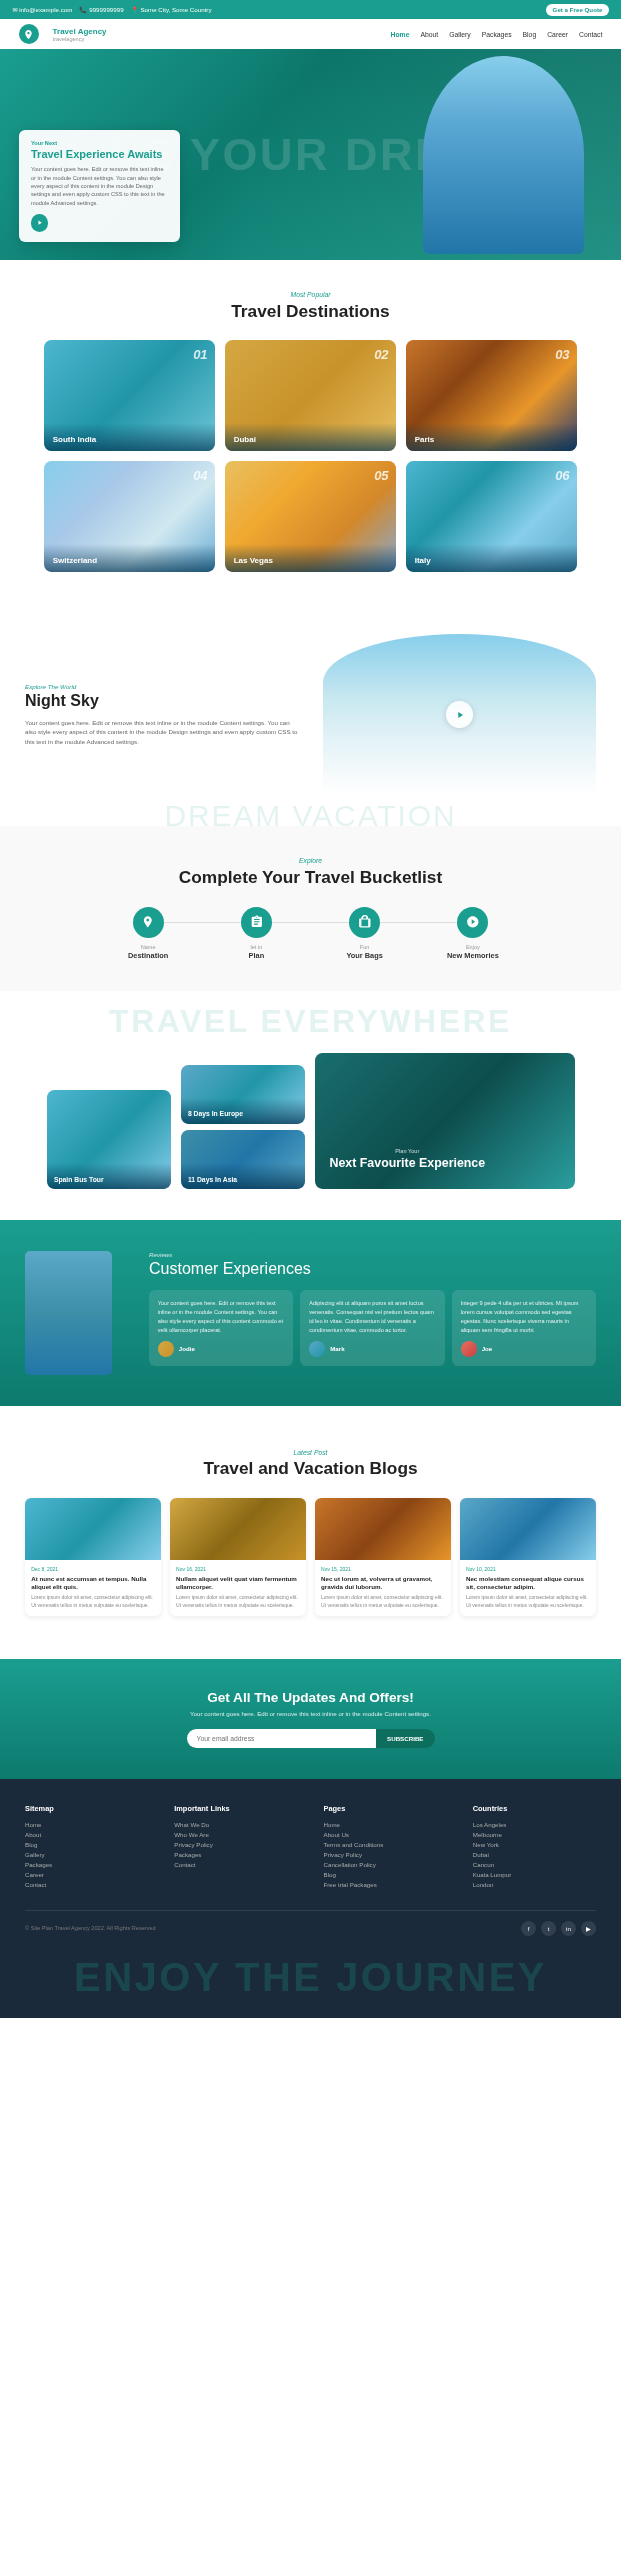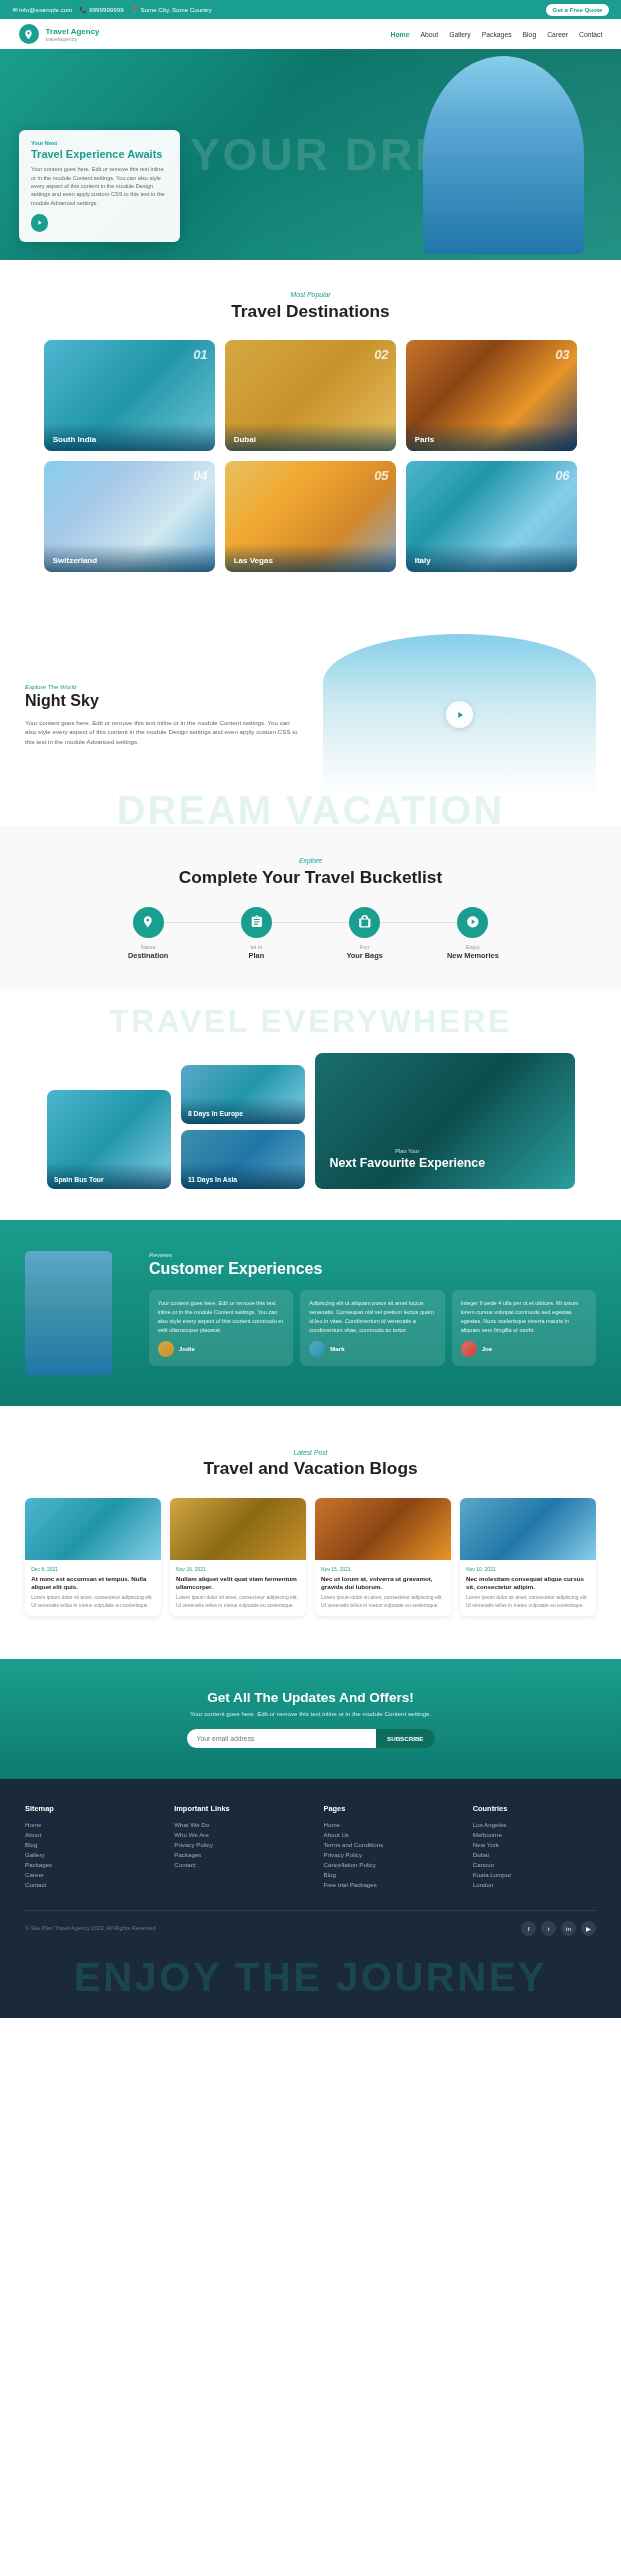--- a/index.html
+++ b/index.html
@@ -21,21 +21,21 @@
 
     
     .top-nav {
       background: #fff;
       display: flex;
       align-items: center;
       justify-content: space-between;
       padding: 5px 18.6px;
       box-shadow: 0 0.6px 2.5px rgba(0,0,0,0.08);
     }
-    .logo { display: flex; align-items: center; gap: 7px; }
+    .logo { display: flex; align-items: center; gap: 14px; }
     .logo-icon { width: 20px; height: 20px; background: #1a9e8f; border-radius: 50%; display: flex; align-items: center; justify-content: center; }
     .logo-icon svg { width: 11px; height: 11px; fill: #fff; }
     .main-nav { display: flex; gap: 11px; }
     .main-nav a { text-decoration: none; color: #333; font-size: 6.8px; }
     .main-nav a.active { color: #1a9e8f; font-weight: 600; }
 
     
     .hero {
       background: linear-gradient(135deg, #1a9e8f 0%, #0d7a6e 40%, #2bb5a4 100%);
       position: relative;
@@ -164,22 +164,22 @@
       display: flex; align-items: center; justify-content: center;
       cursor: pointer; border: none;
       box-shadow: 0 1.2px 6.2px rgba(0,0,0,0.15);
     }
     .play-btn svg { fill: #1a9e8f; width: 10px; height: 10px; margin-left: 1.9px; }
     .dream-vacation-text {
       position: absolute;
       bottom: -6.2px;
       left: 50%;
       transform: translateX(-50%);
-      font-size: 40px;
-      font-weight: 700;
+      font-size: 30px;
+      font-weight: 400;
       color: rgba(26, 158, 143, 0.12);
       white-space: nowrap;
       letter-spacing: 1.9px;
     }
 
     
     .bucketlist { padding: 31px 25px; text-align: center; background: #f9f9f9; }
     .steps-row {
       display: flex;
       justify-content: center;
@@ -284,21 +284,21 @@
       flex-shrink: 0;
     }
     .reviews-person-img {
       width: 87px;
       height: 124px;
       background: linear-gradient(180deg, #5ba8c8 0%, #3d8fa8 50%, #2176a8 100%);
       border-radius: 5px;
     }
     .reviews-content { flex: 1; }
     .reviews-tag { font-size: 6.2px; color: rgba(255,255,255,0.8); font-style: italic; margin-bottom: 2.5px; }
-    .reviews-title { font-size: 16px; font-weight: 700; color: #fff; margin-bottom: 12px; }
+    .reviews-title { font-size: 16px; font-weight: 400; color: #fff; margin-bottom: 12px; }
     .review-cards {
       display: flex;
       gap: 7.4px;
     }
     .review-card {
       flex: 1;
       background: rgba(255,255,255,0.12);
       border-radius: 6.2px;
       padding: 8.7px;
     }

